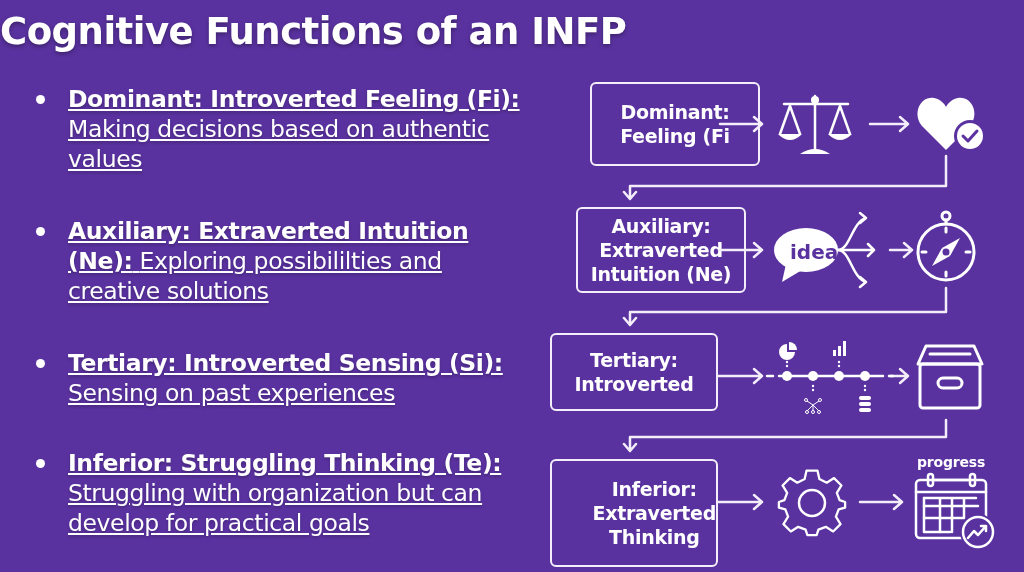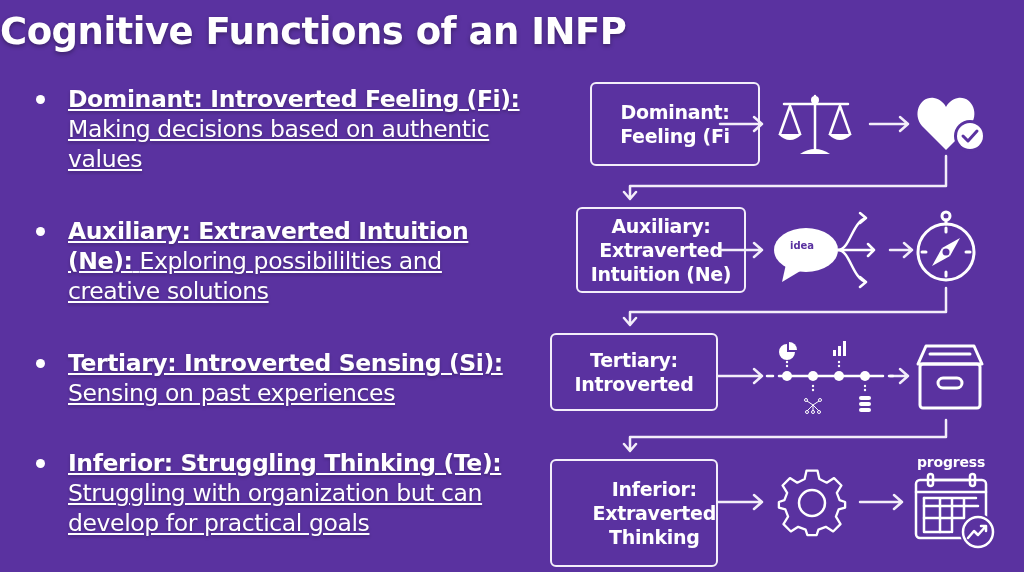--- a/index.html
+++ b/index.html
@@ -30,21 +30,21 @@
     position: absolute; border: 2.5px solid #f3eefa; border-radius: 6px;
     display: flex; align-items: center; justify-content: center; text-align: center;
     font-weight: bold; font-size: 19px; line-height: 24px; letter-spacing: -0.3px;
     box-sizing: border-box;
   }
   svg { position: absolute; overflow: visible; }
   .progress-label {
     position: absolute; font-size: 14px; font-weight: bold; letter-spacing: -0.2px;
   }
   .idea-label {
-    position: absolute; font-size: 10px; font-weight: bold; color: #5a32a0;
+    position: absolute; font-size: 20px; font-weight: bold; color: #5a32a0;
   }
 </style>
 </head>
 <body>
 
 <div class="title">Cognitive Functions of an INFP</div>
 
 <div class="bullets">
   <div class="bullet" style="top:0px">
     <span class="dot"></span>

